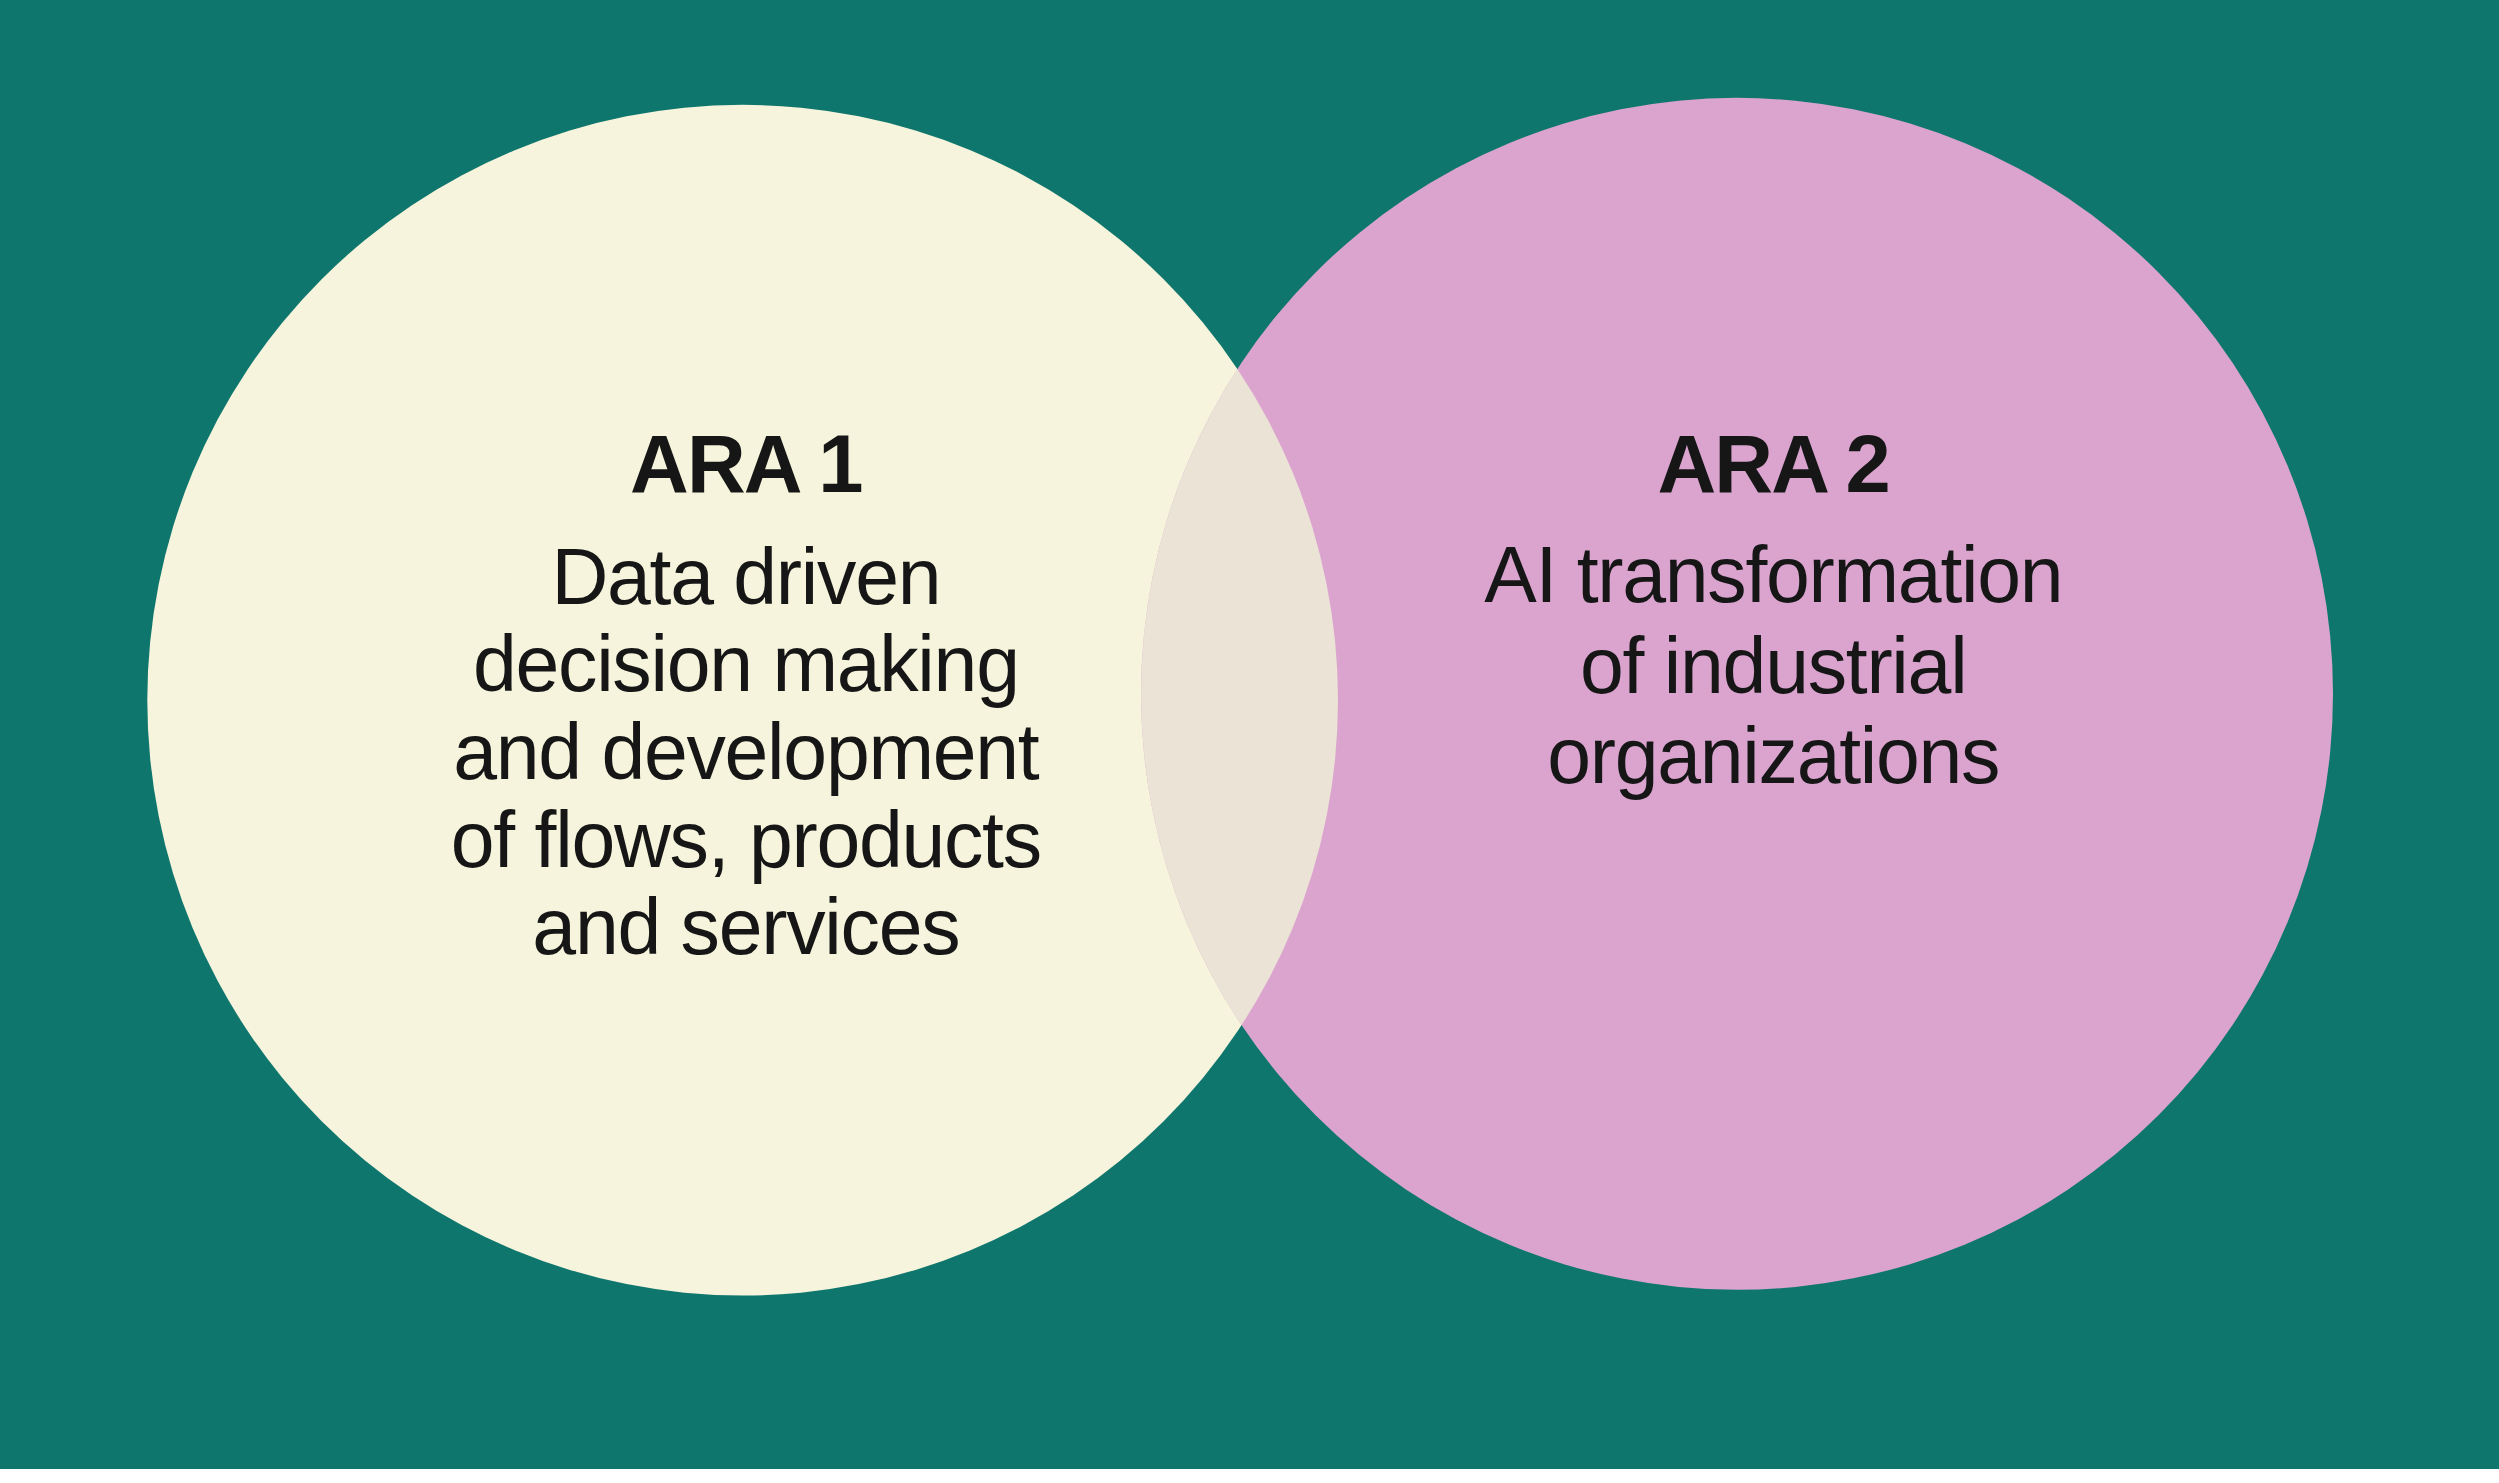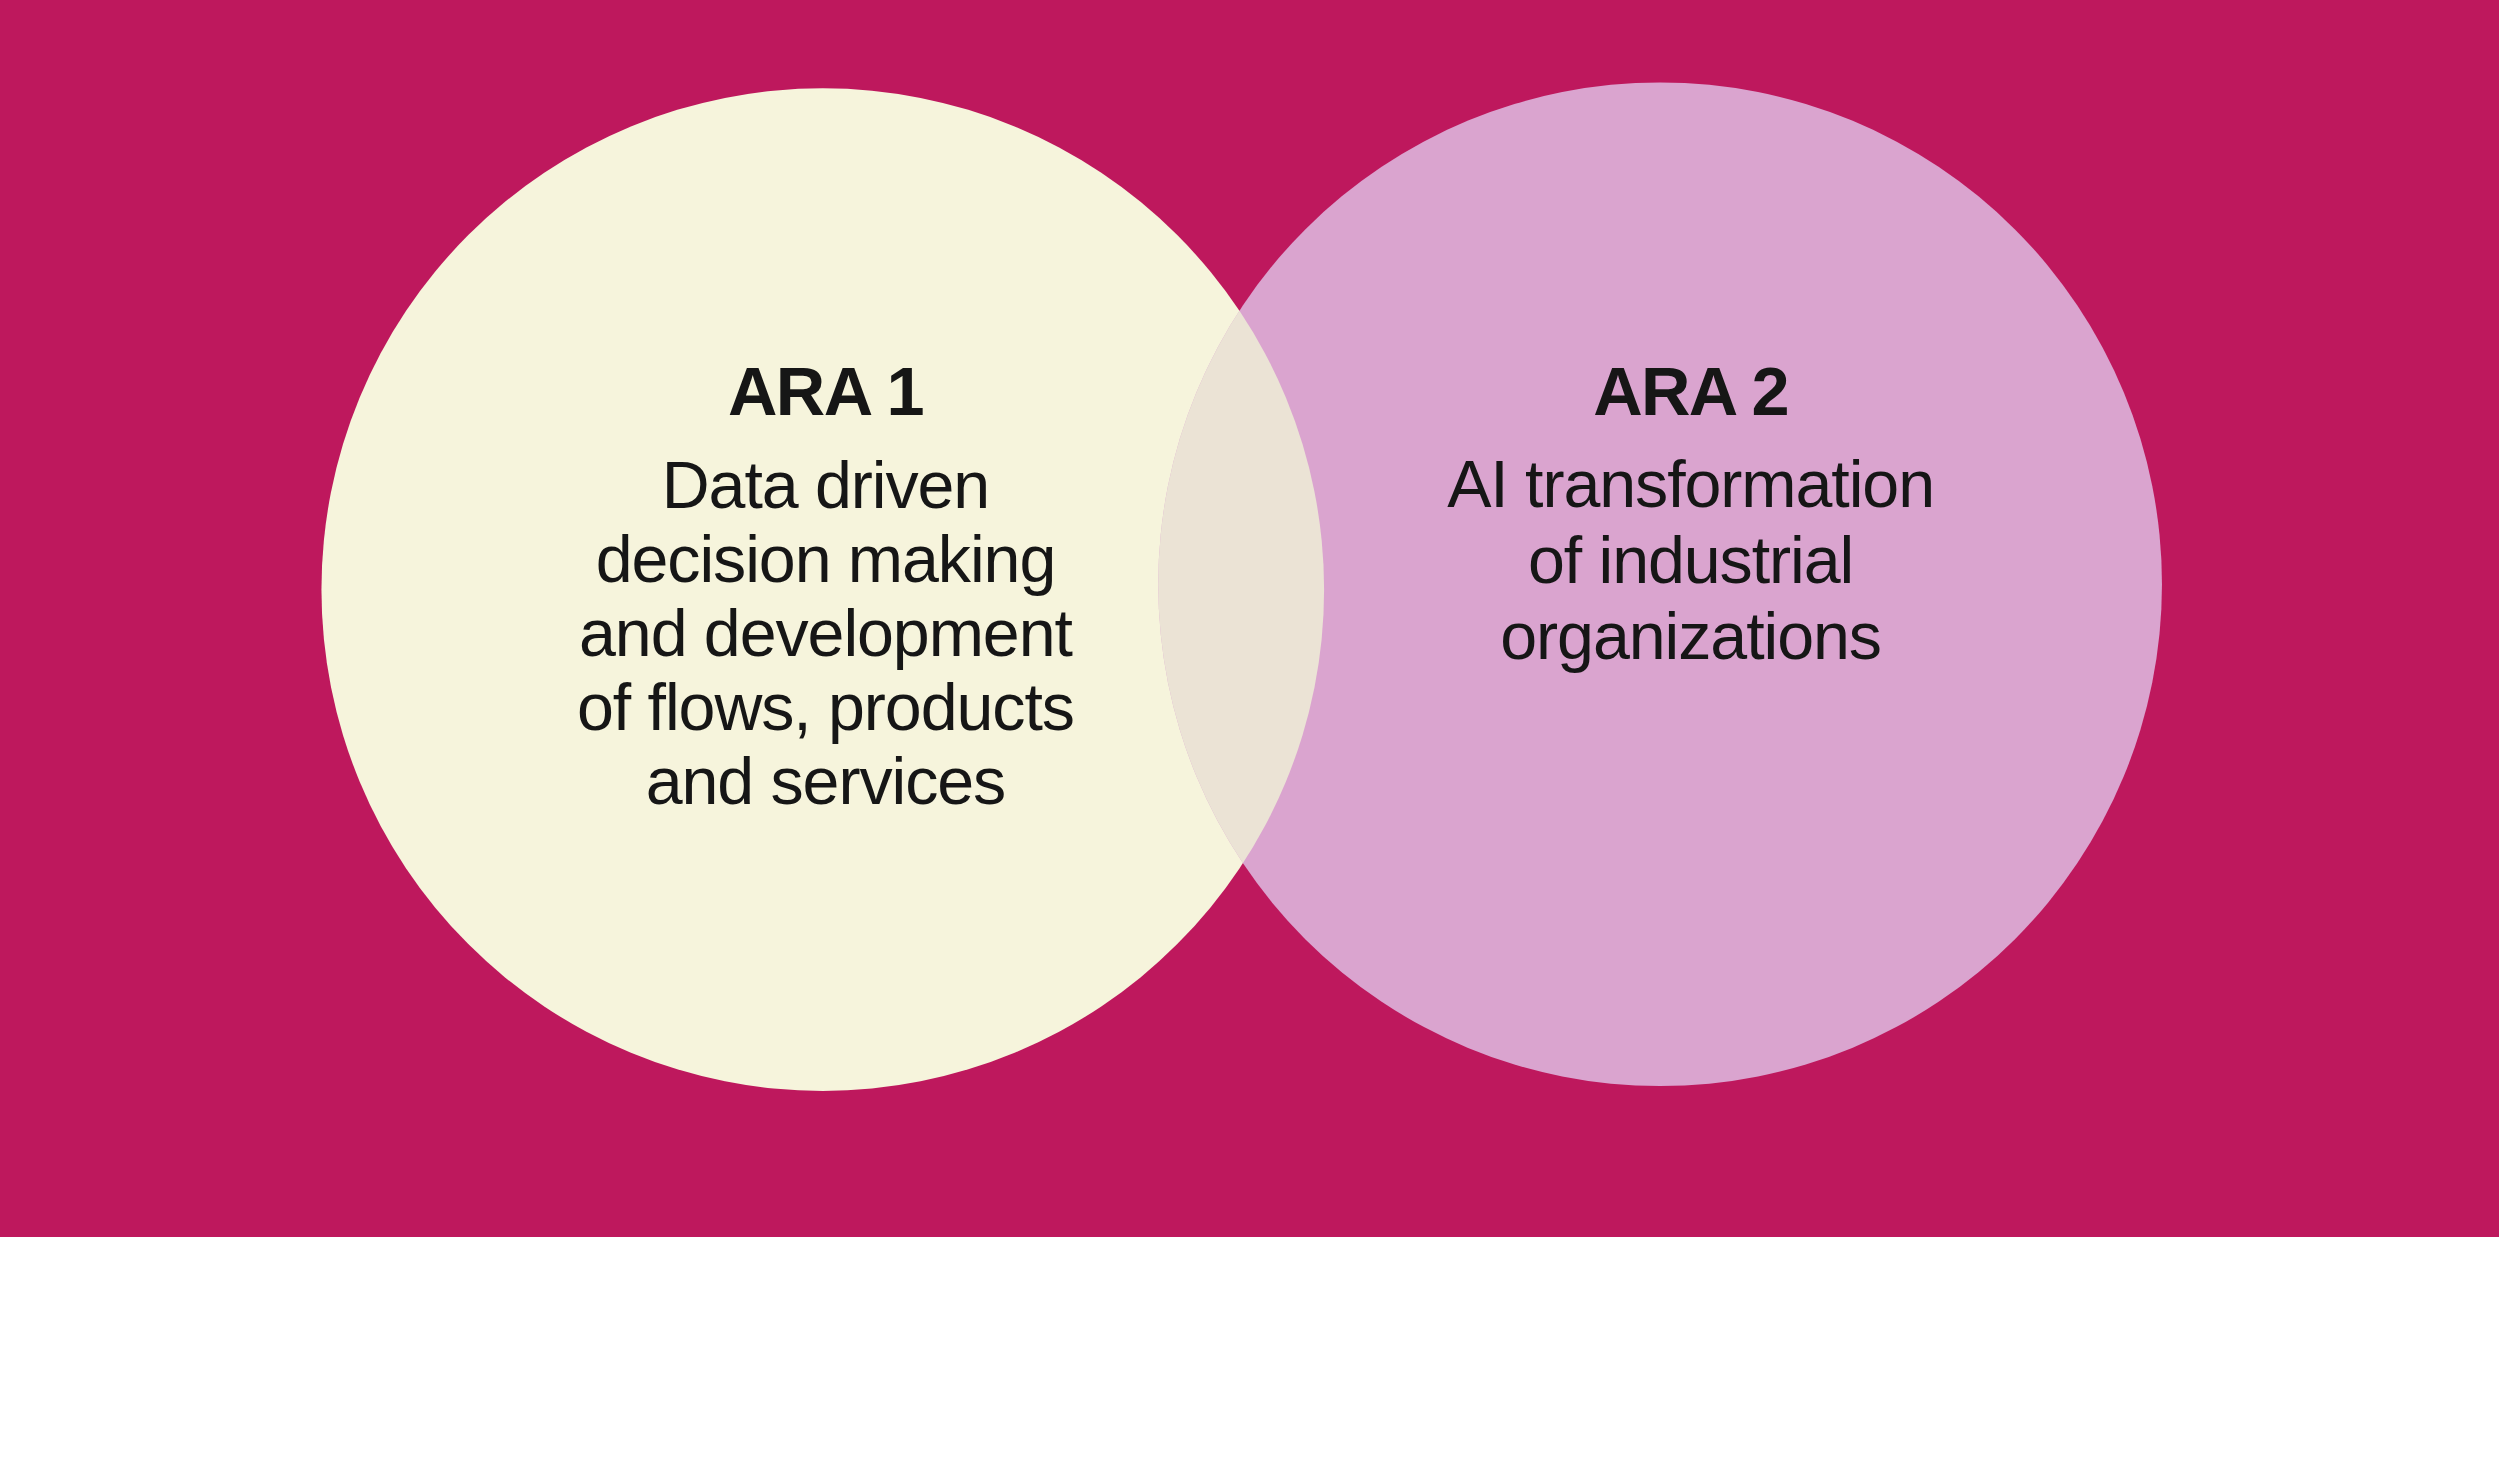--- a/index.html
+++ b/index.html
@@ -3,22 +3,22 @@
 <meta charset="utf-8">
 <style>
   html, body {
     margin: 0;
     padding: 0;
     background: #ffffff;
   }
   .canvas {
     position: relative;
     width: 2500px;
-    height: 1237px;
-    background: #be185d;
+    height: 1469px;
+    background: #0f766e;
     overflow: hidden;
     font-family: "Liberation Sans", sans-serif;
   }
   svg.venn {
     position: absolute;
     inset: 0;
     width: 100%;
     height: 100%;
     display: block;
   }

